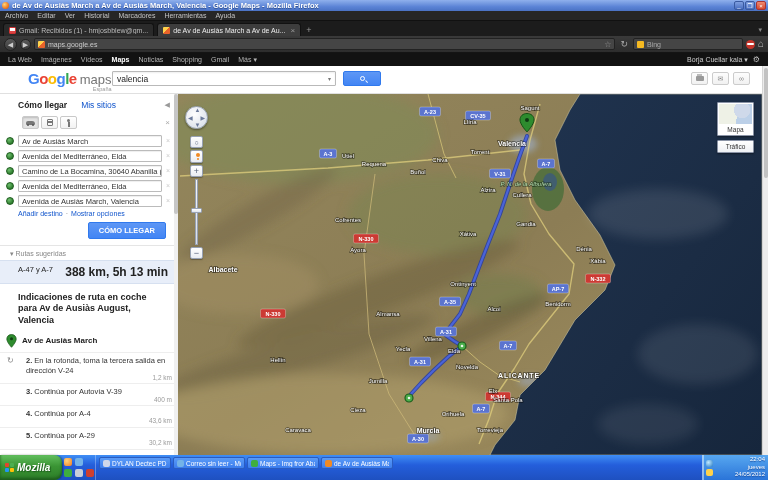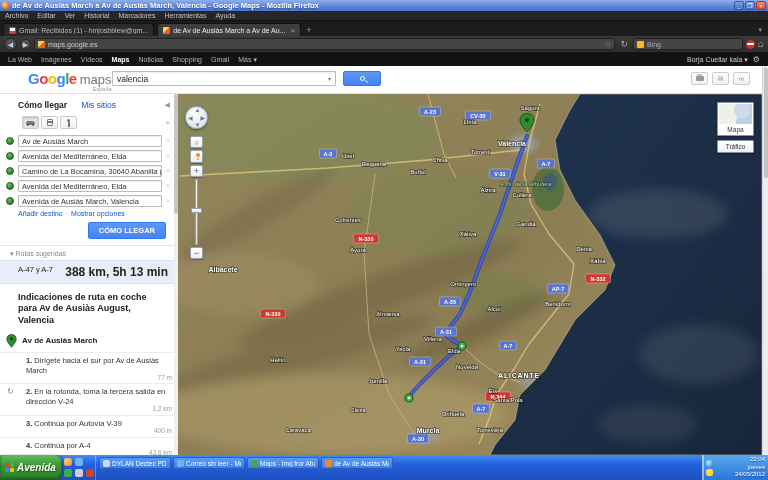--- a/index.html
+++ b/index.html
@@ -330,21 +330,20 @@
       </div>
       <div class="dir-heading">Indicaciones de ruta en coche para Av de Ausiàs August, Valencia</div>
       <div class="start-row">
         <svg width="11" height="14" viewBox="0 0 11 14">
           <path d="M5.5,0.5 C2.6,0.5 0.8,2.6 0.8,5 C0.8,8.2 5.5,13.3 5.5,13.3 C5.5,13.3 10.2,8.2 10.2,5 C10.2,2.6 8.4,0.5 5.5,0.5 Z" fill="#2e8b2e" stroke="#145214" stroke-width="0.7"></path>
           <circle cx="5.5" cy="4.8" r="1.5" fill="#0f3a12"></circle>
         </svg>
         <span class="start-name">Av de Ausiàs March</span>
       </div>
       <div class="steps" id="steps">
-          <div class="step"><span class="num">1. </span><span>Dirígete hacia el sur por Av de Ausiàs March</span><div class="dist">77 m</div></div>
           <div class="step"><span class="sicon">↻</span><span class="num">2. </span><span>En la rotonda, toma la tercera salida en dirección V-24</span><div class="dist">1,2 km</div></div>
           <div class="step"><span class="num">3. </span><span>Continúa por Autovía V-39</span><div class="dist">400 m</div></div>
           <div class="step"><span class="num">4. </span><span>Continúa por A-4</span><div class="dist">43,6 km</div></div>
           <div class="step"><span class="num">5. </span><span>Continúa por A-29</span><div class="dist">30,2 km</div></div>
         </div>
       <div class="sb-scroll">
           <div class="sb-thumb"></div>
         </div>
     </div>
 
@@ -516,21 +515,21 @@
     </div>
 
   <div class="taskbar">
     <div class="startbtn">
       <span class="winflag">
         <i style="background:#e4452c"></i>
           <i style="background:#4caf50"></i>
           <i style="background:#2196f3"></i>
           <i style="background:#ffc107"></i>
       </span>
-      <span class="stext">Avenida</span>
+      <span class="stext">Mozilla</span>
     </div>
     <div class="quick">
       <span class="ql" style="left:2px;top:3px;background:radial-gradient(circle at 35% 35%,#ffd37a,#f07c1e)"></span>
       <span class="ql" style="left:13px;top:3px;background:#74b3e8"></span>
       <span class="ql" style="left:2px;top:14px;background:#3fae3f"></span>
       <span class="ql" style="left:13px;top:14px;background:#c9cfd8"></span>
       <span class="ql" style="left:24px;top:14px;background:#d0402e"></span>
     </div>
     <div class="tasks" id="tasks">
         <div class="taskbtn">

